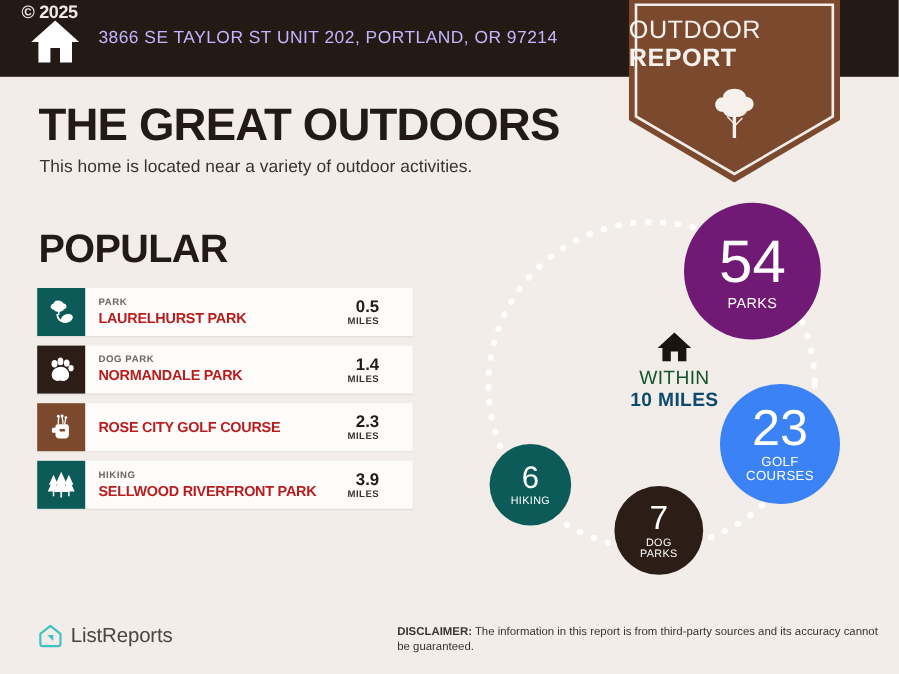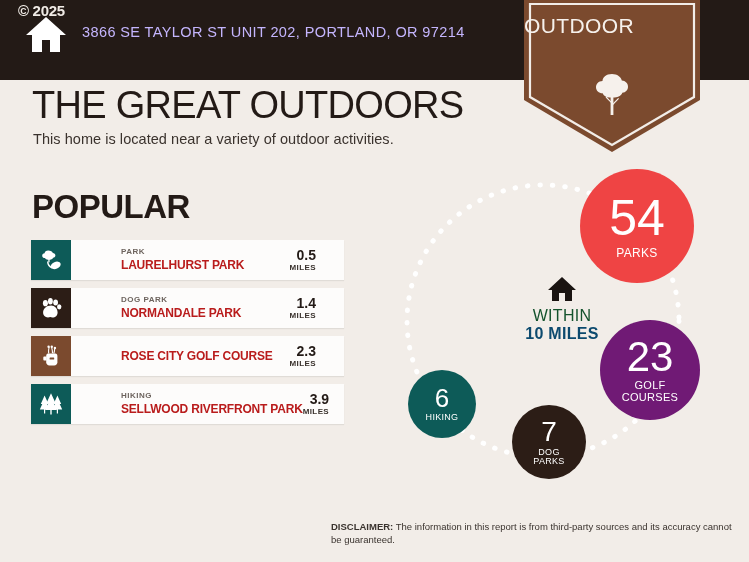--- a/index.html
+++ b/index.html
@@ -20,21 +20,21 @@
     height: 562px;
     background: #f2ede8;
     overflow: hidden;
   }
 
   
   #header-bar {
     position: absolute;
     left: 0; top: 0;
     width: 749px;
-    height: 80px;
+    height: 64px;
     background: #231a16;
     z-index: 2;
   }
   #copyright {
     position: absolute;
     left: 18px; top: 2px;
     color: #efeae5;
     font-size: 15px;
     font-weight: bold;
     letter-spacing: -0.3px;
@@ -82,21 +82,21 @@
     left: 69px; top: 72px;
     width: 38px; height: 44px;
     z-index: 3;
   }
 
   
   #headline {
     position: absolute;
     left: 32px; top: 84px;
     font-size: 38px;
-    font-weight: normal;
+    font-weight: bold;
     color: #231a16;
     letter-spacing: -0.7px;
     line-height: 42px;
   }
   #subhead {
     position: absolute;
     left: 33px; top: 131px;
     font-size: 14.5px;
     color: #3a322d;
     letter-spacing: 0.05px;
@@ -132,21 +132,20 @@
     display: flex;
     align-items: center;
     justify-content: center;
   }
   .row-text {
     flex: 1 1 auto;
     padding-left: 11px;
     display: flex;
     flex-direction: column;
     justify-content: center;
-    margin-left: 39px;
   }
   .row-cat {
     font-size: 8px;
     font-weight: bold;
     color: #6d645e;
     letter-spacing: 0.5px;
     line-height: 10px;
   }
   .row-name {
     font-size: 12px;
@@ -197,31 +196,31 @@
   .bubble .num {
     font-weight: normal;
     line-height: 1;
   }
   .bubble .lbl {
     font-weight: normal;
     line-height: 1.05;
     letter-spacing: 0.3px;
   }
   #bubble-parks {
-    left: 190px; top: 9px;
+    left: 180px; top: 9px;
     width: 114px; height: 114px;
-    background: #ef4444;
+    background: #701a75;
   }
   #bubble-parks .num { font-size: 50px; margin-bottom: 4px; }
   #bubble-parks .lbl { font-size: 12px; }
 
   #bubble-golf {
     left: 210px; top: 160px;
     width: 100px; height: 100px;
-    background: #701a75;
+    background: #3b82f6;
   }
   #bubble-golf .num { font-size: 42px; margin-bottom: 2px; }
   #bubble-golf .lbl { font-size: 11px; }
 
   #bubble-dog {
     left: 122px; top: 245px;
     width: 74px; height: 74px;
     background: #2c1d16;
   }
   #bubble-dog .num { font-size: 28px; margin-bottom: 2px; }
@@ -303,20 +302,21 @@
     <div id="header-address">3866 SE TAYLOR ST UNIT 202, PORTLAND, OR 97214</div>
   </div>
 
   <div id="banner">
     <svg width="176" height="152" viewBox="0 0 176 152" style="position:absolute;left:0;top:0;">
       <path d="M0 0 L176 0 L176 100 L88 152 L0 100 Z" fill="#7b4a2e"></path>
       <path d="M6 4 L170 4 L170 97 L88 145 L6 97 Z" fill="none" stroke="#f2ede8" stroke-width="2.2"></path>
     </svg>
     <div id="banner-title">
       <span class="l1">OUTDOOR</span>
+      <span class="l2">REPORT</span>
     </div>
     <svg id="banner-tree" viewBox="0 0 38 44">
       <path d="M19 2 C13 2 9.5 5.5 9.5 9 C5.5 9 3 12 3 15.2 C3 18.6 5.8 21.2 9.6 21.2 C10.6 23.7 13.2 25.4 16.4 25.4 L17.6 25.4 L17.6 43 L20.4 43 L20.4 25.4 L21.8 25.4 C25.6 25.4 28.6 23.4 29.3 20.8 C32.8 20.4 35 17.8 35 14.7 C35 11.4 32.4 8.8 28.8 8.6 C28.2 4.9 24.1 2 19 2 Z" fill="#f6f1ec"></path>
       <path d="M18.6 30 L13.4 24.6 L12.6 25.4 L18.6 31.6 Z" fill="#f6f1ec"></path>
       <path d="M19.8 31.6 L25.2 26 L26 26.8 L19.8 33.2 Z" fill="#f6f1ec"></path>
     </svg>
   </div>
 
   <div id="headline">THE GREAT OUTDOORS</div>
   <div id="subhead">This home is located near a variety of outdoor activities.</div>
@@ -438,18 +438,25 @@
 
     <div id="center-block">
       <svg id="center-house" viewBox="0 0 30 28">
         <path d="M15 2 L29 15 L25 15 L25 26 L18 26 L18 18 L12 18 L12 26 L5 26 L5 15 L1 15 Z" fill="#1a1411"></path>
       </svg>
       <div id="center-l1">WITHIN</div>
       <div id="center-l2">10 MILES</div>
     </div>
   </div>
 
+  <div id="footer-logo">
+    <svg id="footer-logo-mark" viewBox="0 0 20 20">
+      <path d="M10 1.6 L18.4 8.2 L18.4 16.4 C18.4 17.6 17.5 18.5 16.3 18.5 L3.7 18.5 C2.5 18.5 1.6 17.6 1.6 16.4 L1.6 8.2 Z" fill="none" stroke="#3fc2c2" stroke-width="1.8" stroke-linejoin="round"></path>
+      <path d="M7.4 9.2 L12.4 9.2 L12.4 14.2 Z" fill="#3fc2c2"></path>
+    </svg>
+    <span id="footer-logo-text">ListReports</span>
+  </div>
 
   <div id="disclaimer">
     <b>DISCLAIMER:</b><span> The information in this report is from third-party sources and its accuracy cannot be guaranteed.</span>
   </div>
 
 </div>
 
 </body></html>

